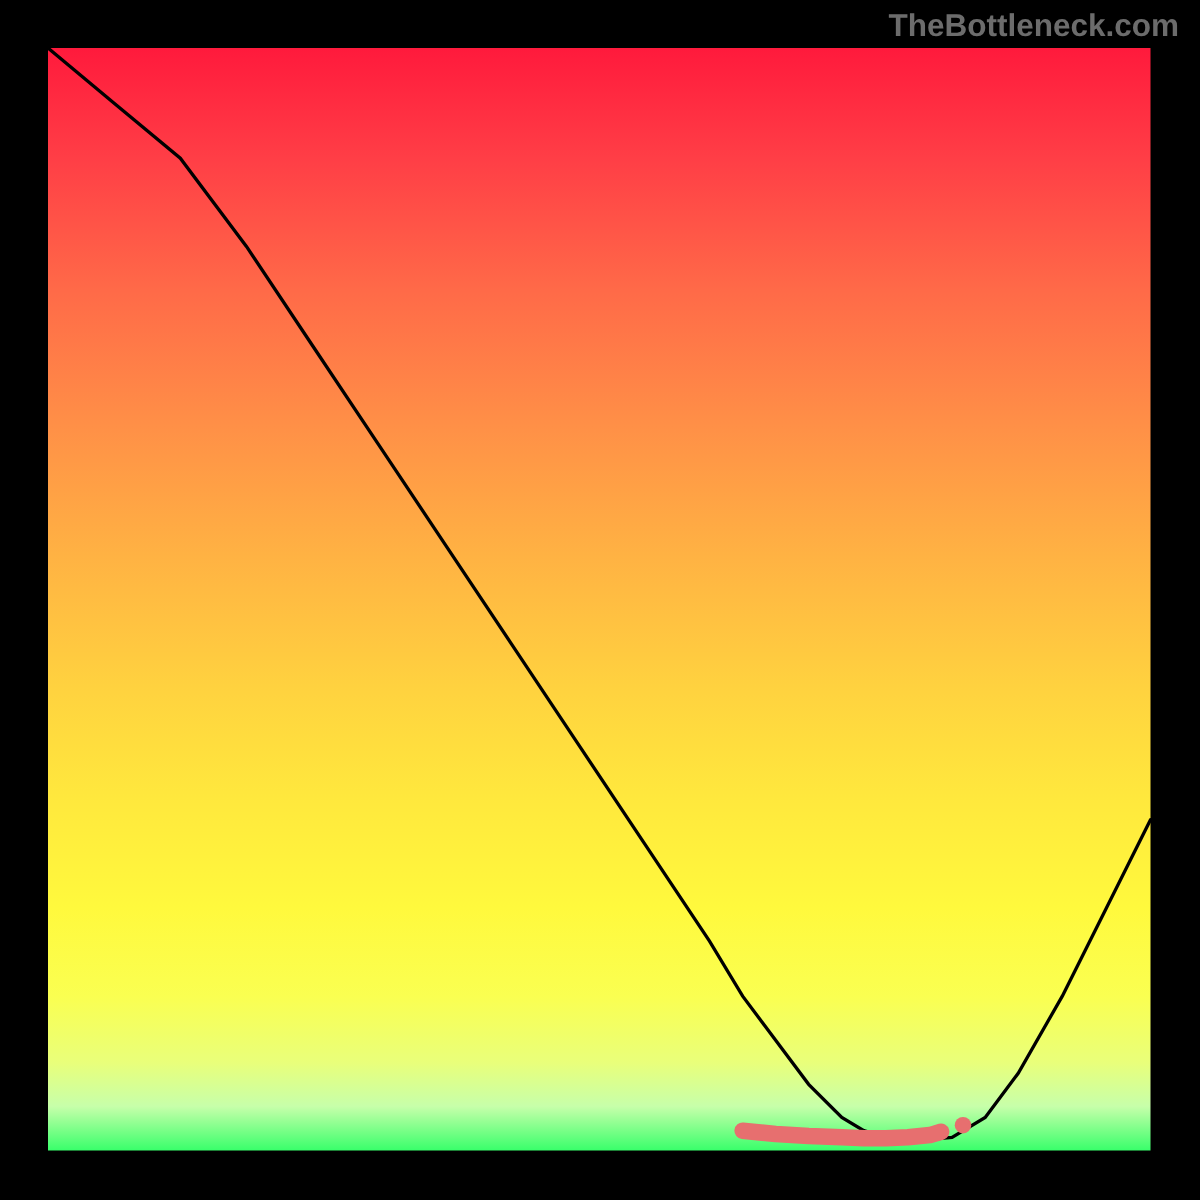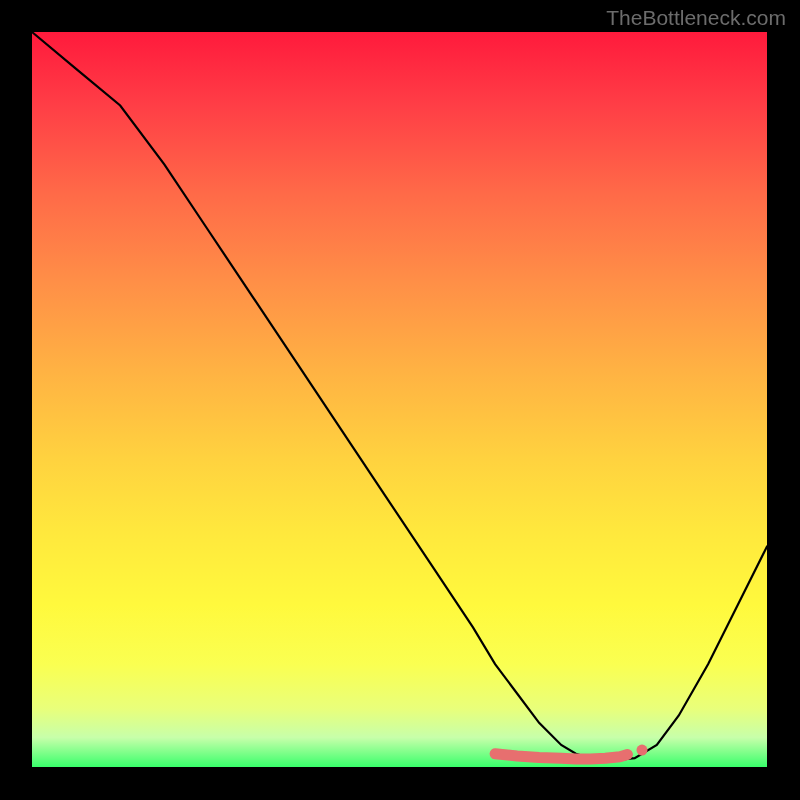--- a/index.html
+++ b/index.html
@@ -10,21 +10,21 @@
     background: #000;
     position: relative;
     font-family: Arial, sans-serif;
   }
   .watermark {
     position: absolute;
     top: 6px;
     right: 14px;
     color: #6c6c6c;
     font-size: 21px;
-    font-weight: 400;
+    font-weight: 700;
     z-index: 10;
   }
   .plot-area {
     position: absolute;
     left: 32px;
     top: 32px;
     width: 735px;
     height: 735px;
     background: linear-gradient(to bottom,
       #ff1a3c 0%,

